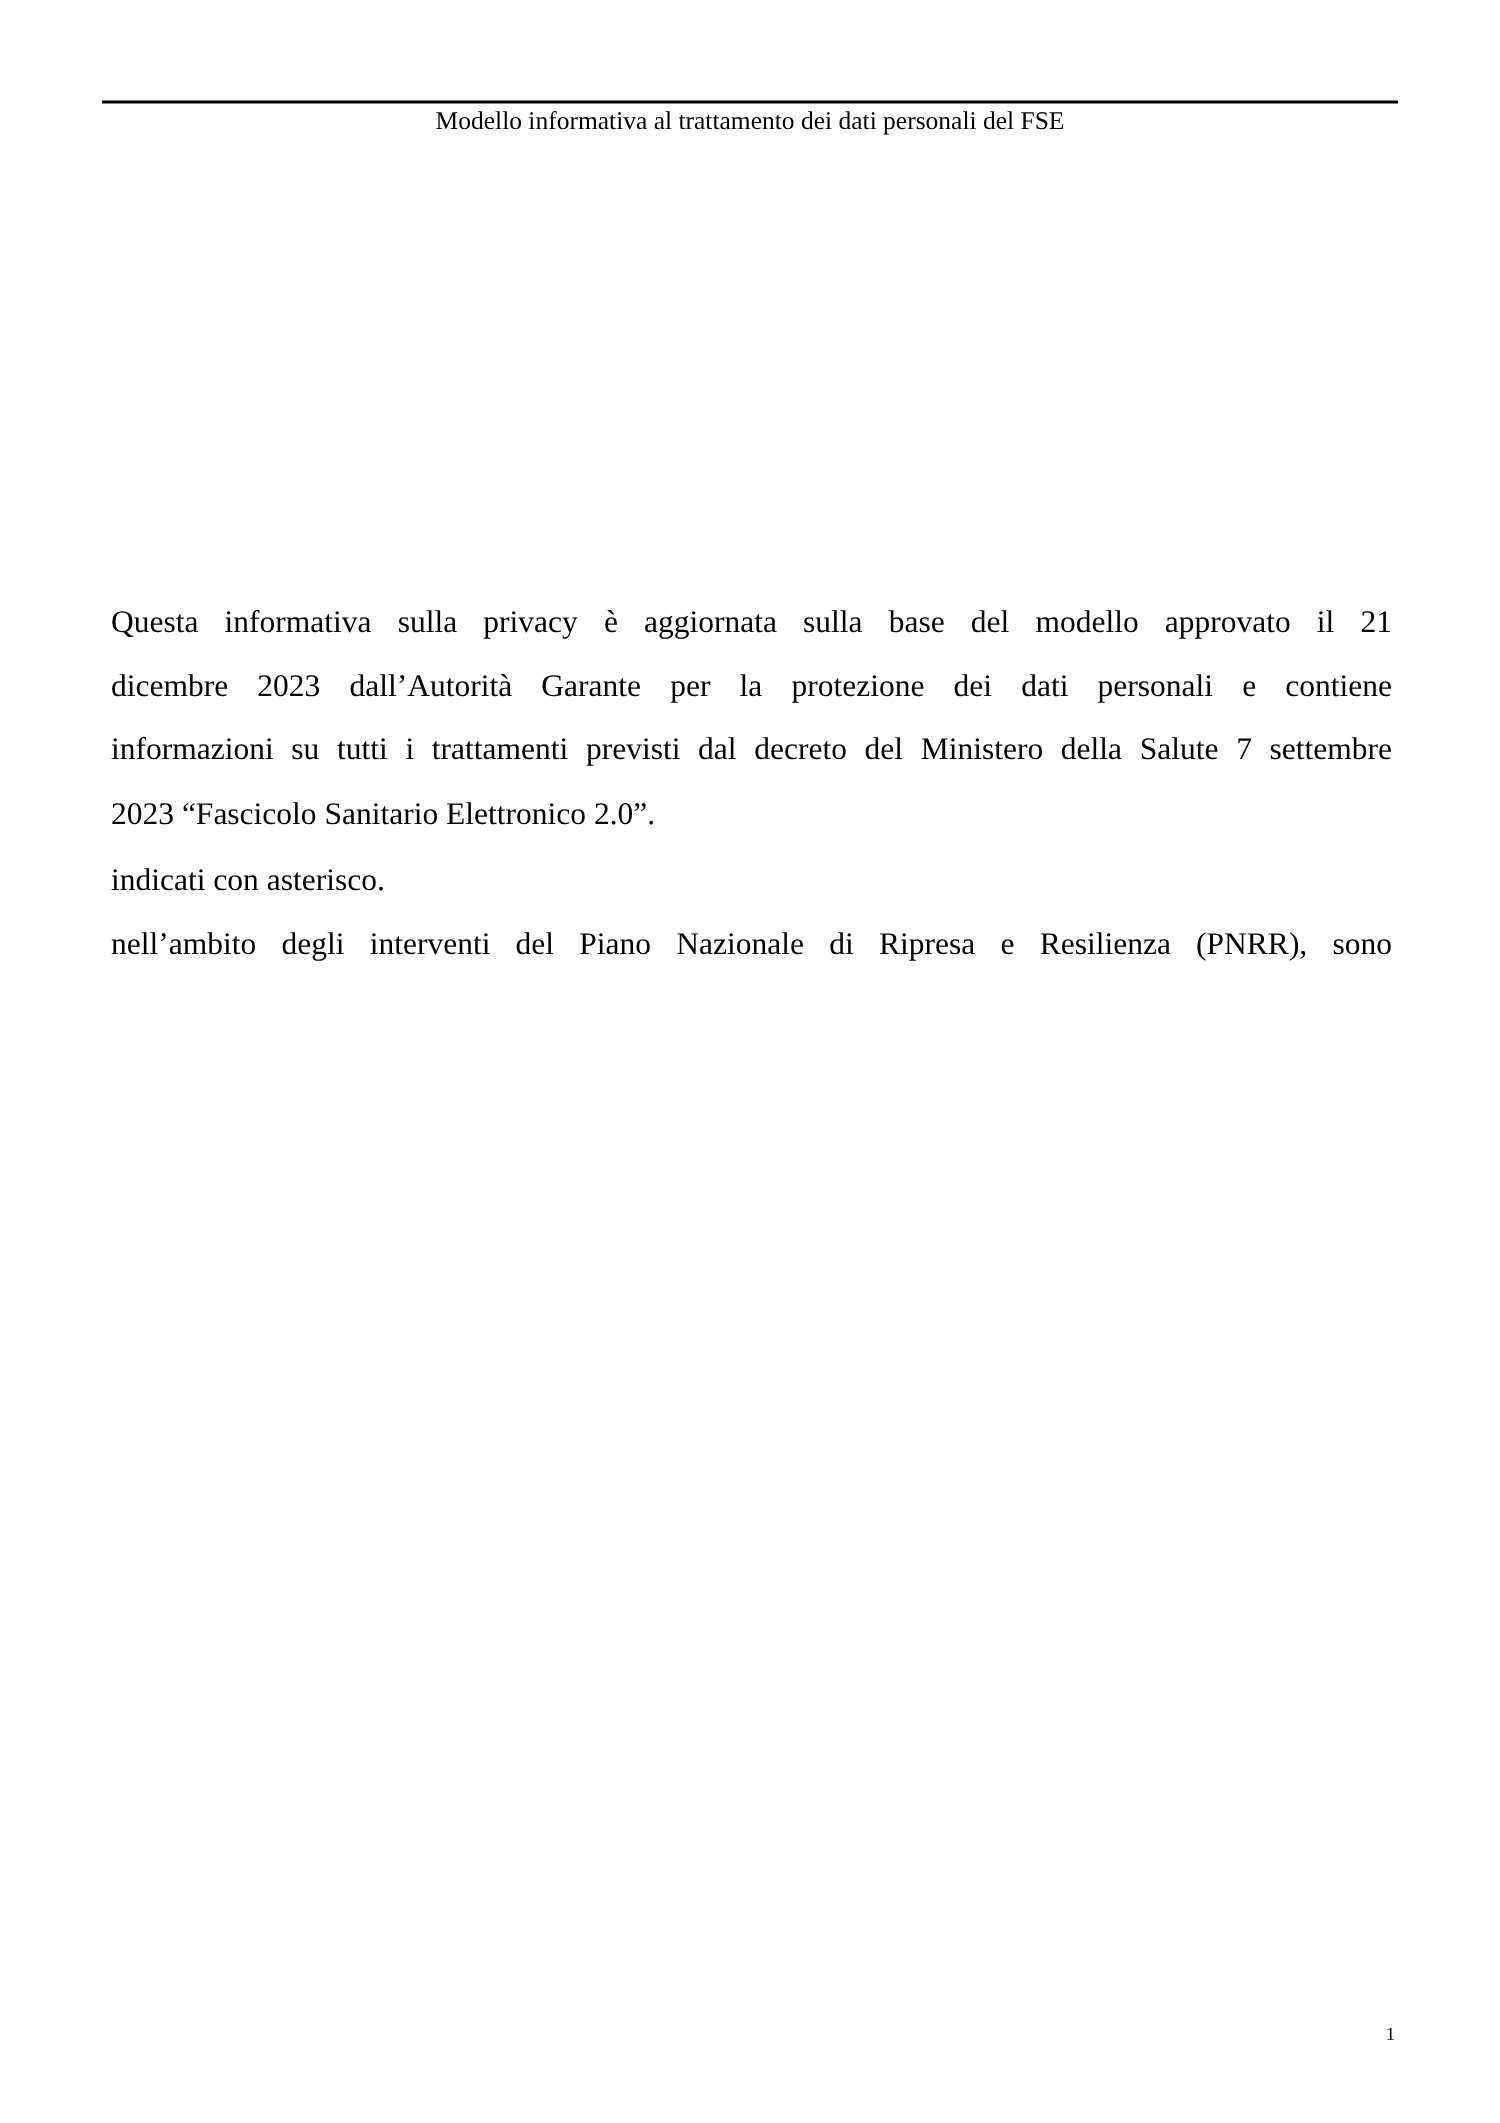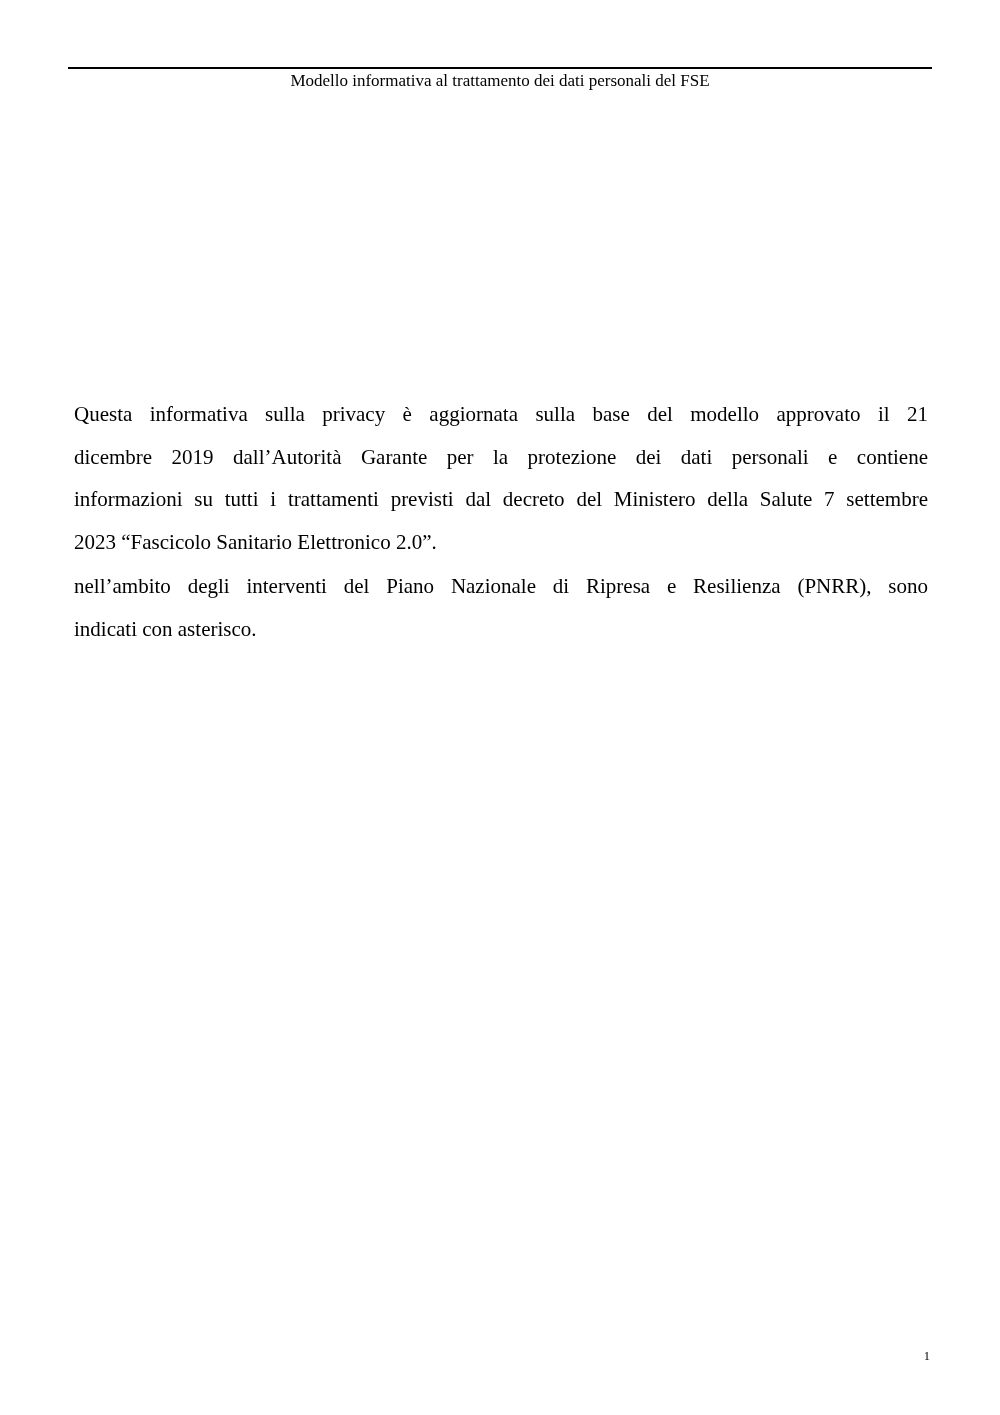--- a/index.html
+++ b/index.html
@@ -73,27 +73,27 @@
 <div class="page">
 
   <div class="header-rule"></div>
 
   <div class="header-title">Modello informativa al trattamento dei dati personali del FSE</div>
 
   <div class="body-block">
 
     <div class="paragraph">
       <div class="line">Questa informativa sulla privacy è aggiornata sulla base del modello approvato il 21</div>
-      <div class="line">dicembre 2019 dall’Autorità Garante per la protezione dei dati personali e contiene</div>
+      <div class="line">dicembre 2023 dall’Autorità Garante per la protezione dei dati personali e contiene</div>
       <div class="line">informazioni su tutti i trattamenti previsti dal decreto del Ministero della Salute 7 settembre</div>
       <div class="line last">2023 “Fascicolo Sanitario Elettronico 2.0”.</div>
     </div>
 
     <div class="paragraph">
+      <div class="line last">indicati con asterisco.</div>
       <div class="line">nell’ambito degli interventi del Piano Nazionale di Ripresa e Resilienza (PNRR), sono</div>
-      <div class="line last">indicati con asterisco.</div>
     </div>
 
   </div>
 
   <div class="page-number">1</div>
 
 </div>
 
 </body></html>

